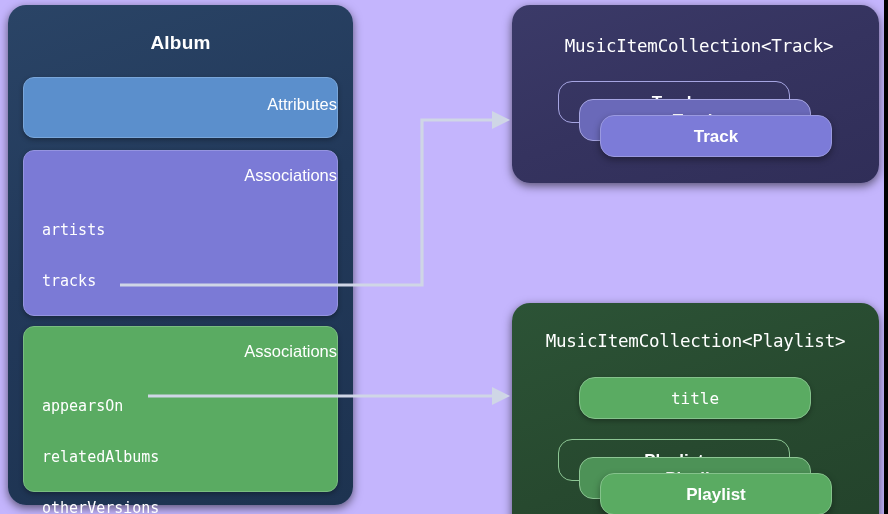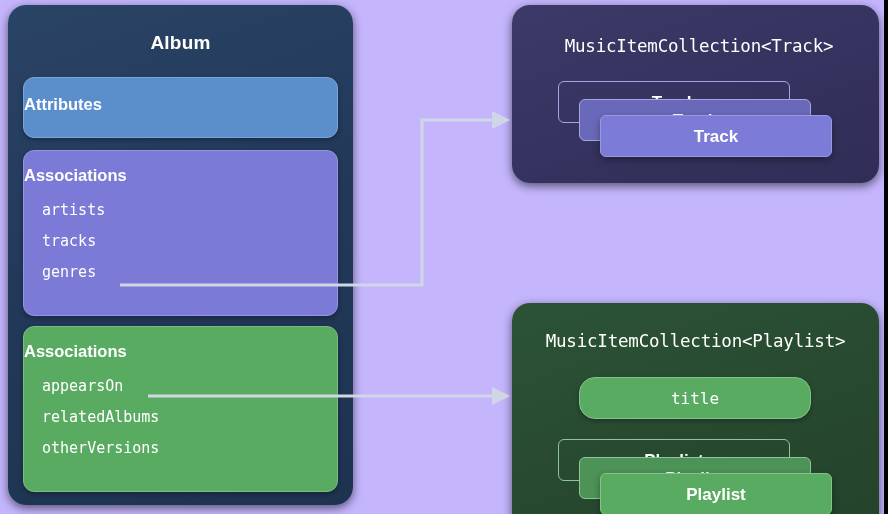--- a/index.html
+++ b/index.html
@@ -81,46 +81,47 @@
     border: 1px solid #9594e0;
     box-shadow: 0 2px 5px rgba(0,0,0,0.30);
   }
   #associations-card {
     top: 321px; height: 166px;
     background: #5aab62;
     border: 1px solid #79bd80;
     box-shadow: 0 2px 5px rgba(0,0,0,0.30);
   }
   .section-heading {
-    text-align: left;
-    color: #ffffff;
-    font-weight: bold;
+    text-align: right;
+    color: #ffffff;
+    font-weight: normal;
     font-size: 16.5px;
     padding-top: 15px;
   }
   #attributes-card .section-heading { padding-top: 17px; }
   .field-list {
     margin: 0;
     padding: 10px 0 0 18px;
     list-style: none;
   }
   .field-item {
     font-family: "DejaVu Sans Mono", "Liberation Mono", monospace;
     font-size: 15px;
     color: #ffffff;
     line-height: 31px;
     white-space: nowrap;
+    margin-top: 20px;
   }
 
   
   .stack-card {
     position: absolute;
     width: 232px;
     height: 42px;
-    border-radius: 6px;
+    border-radius: 14px;
     box-sizing: border-box;
     text-align: center;
     color: #ffffff;
     font-weight: bold;
     font-size: 17px;
     line-height: 41px;
     overflow: hidden;
   }
   
   .stack-back-purple {

